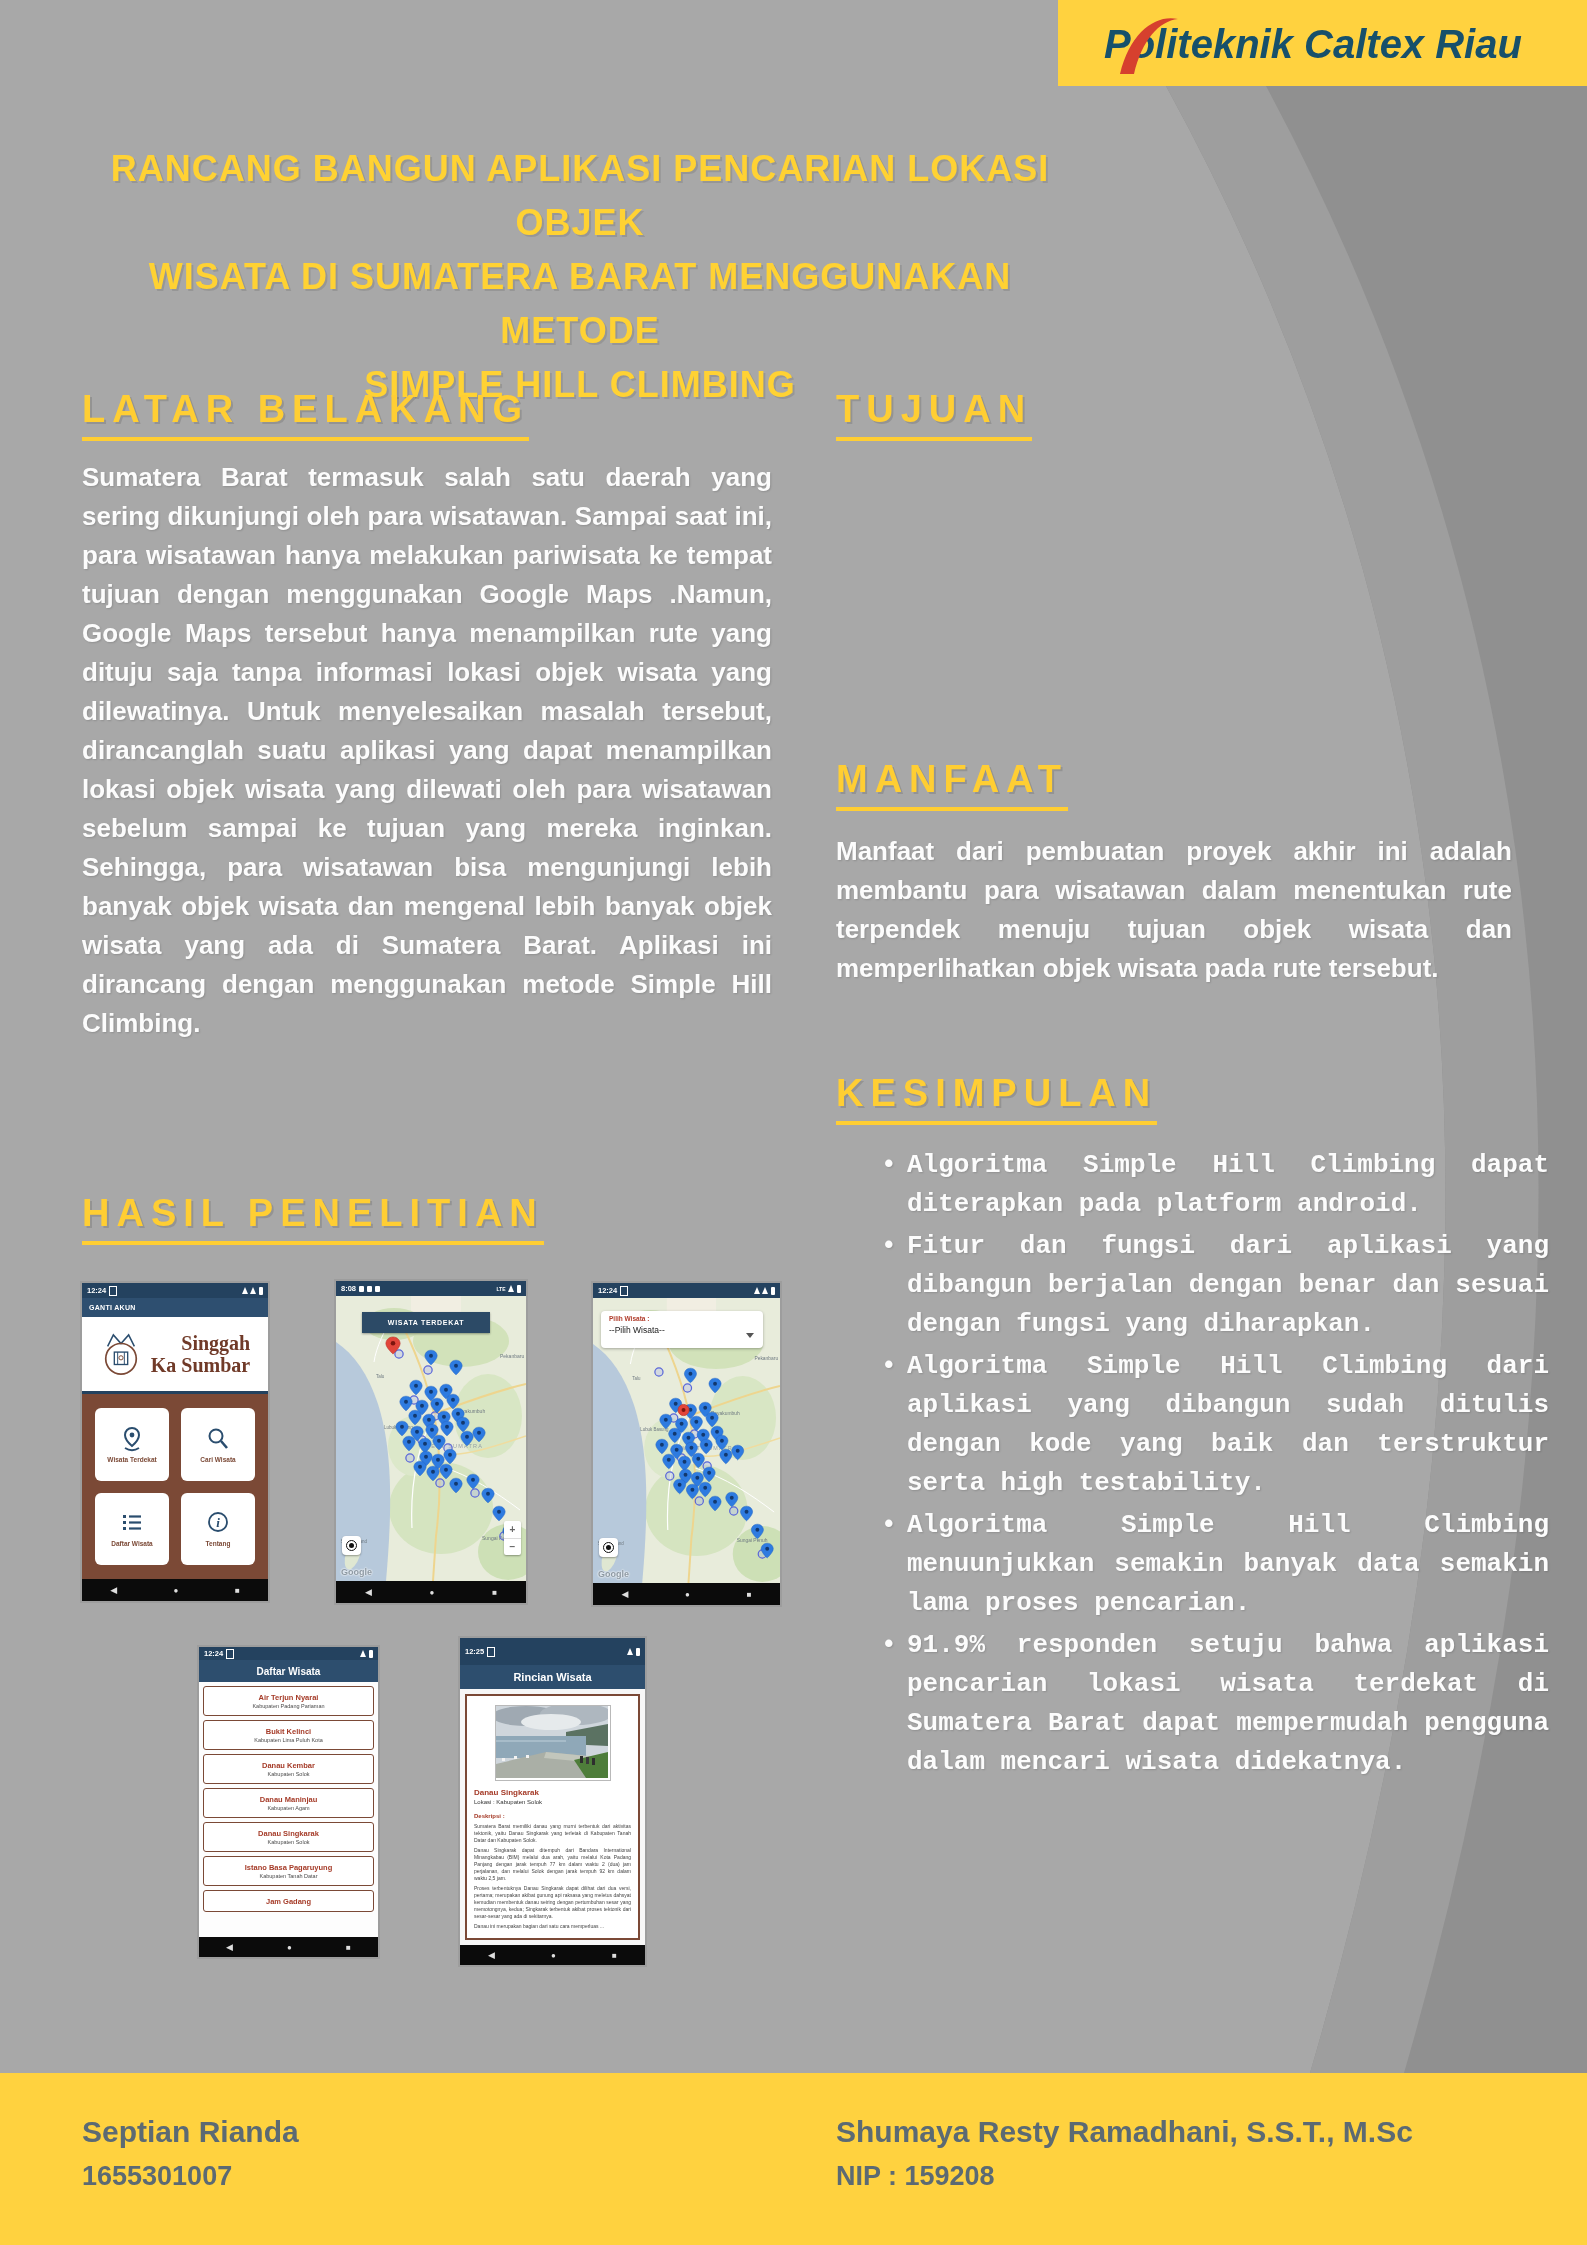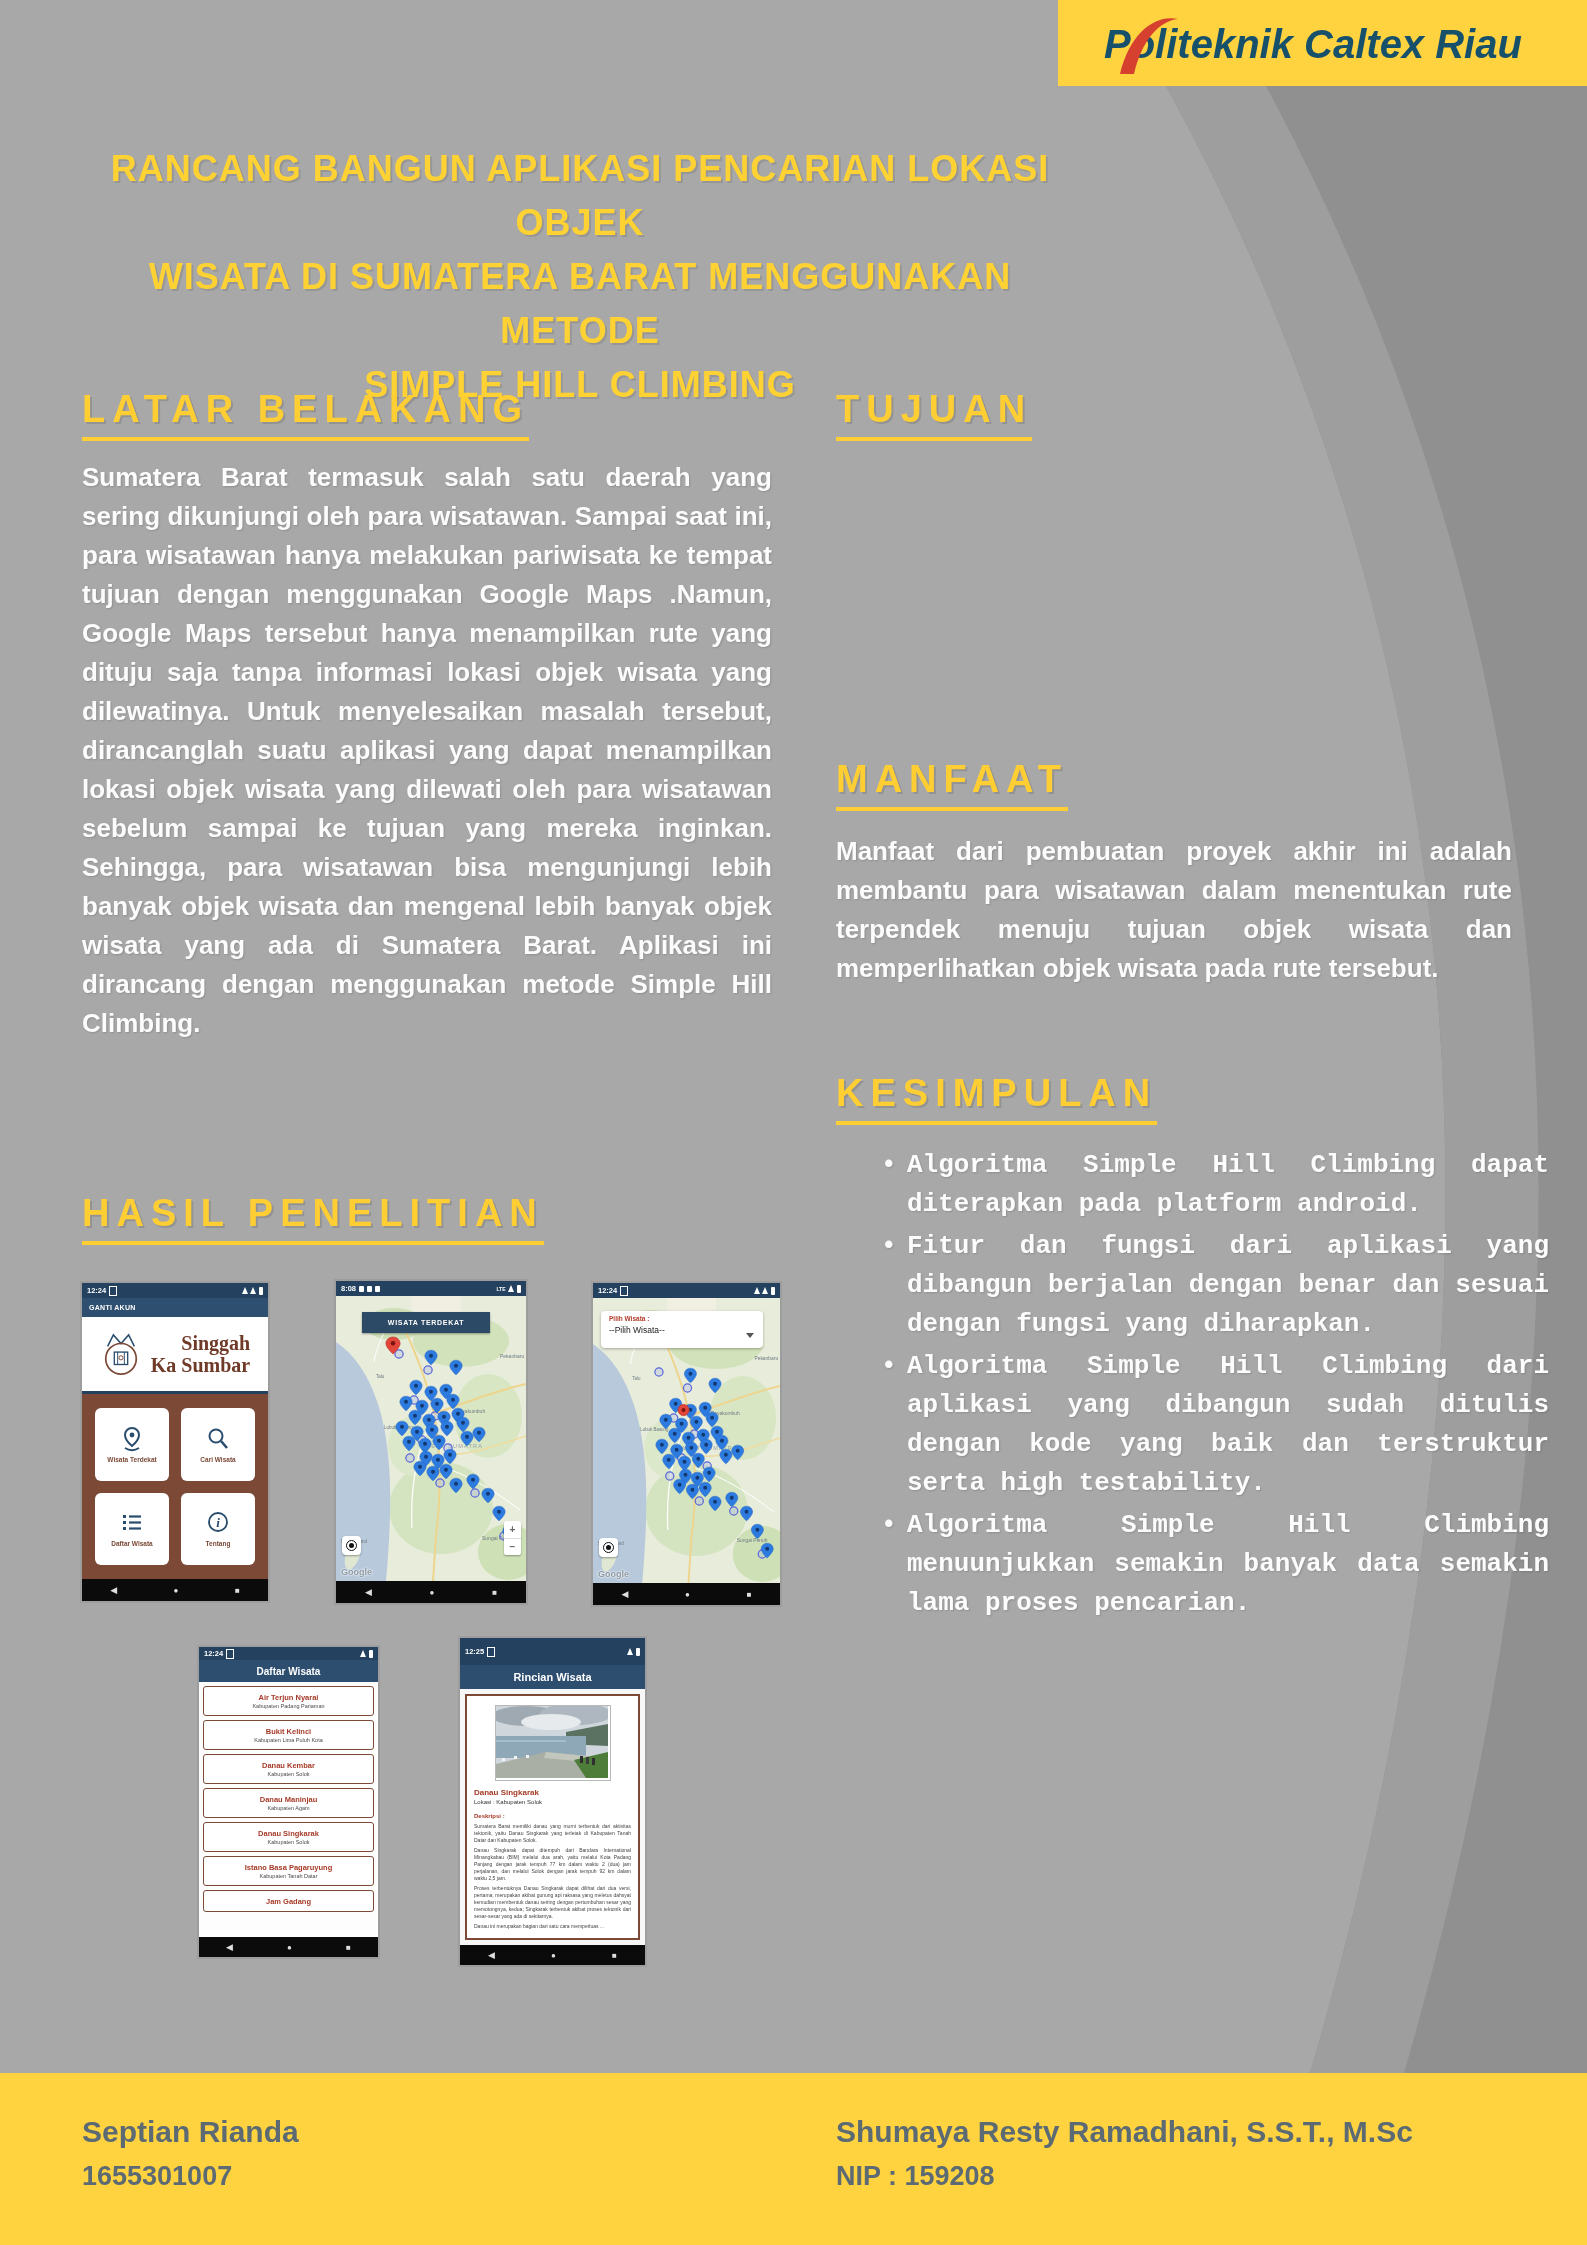--- a/index.html
+++ b/index.html
@@ -176,20 +176,21 @@
   <div class="sec-h" style="left:836px;top:758px;">MANFAAT</div>
   <div class="body-txt" style="left:836px;top:832px;width:676px;">Manfaat dari pembuatan proyek akhir ini adalah membantu para wisatawan dalam menentukan rute terpendek menuju tujuan objek wisata dan memperlihatkan objek wisata pada rute tersebut.</div>
 
   <div class="sec-h" style="left:836px;top:1072px;">KESIMPULAN</div>
   <div class="body-txt" style="left:873px;top:1146px;width:676px;font-family:Liberation Mono, monospace;">
     <ul class="blist">
       <li>Algoritma Simple Hill Climbing dapat diterapkan pada platform android.</li>
       <li>Fitur dan fungsi dari aplikasi yang dibangun berjalan dengan benar dan sesuai dengan fungsi yang diharapkan.</li>
       <li>Algoritma Simple Hill Climbing dari aplikasi yang dibangun sudah ditulis dengan kode yang baik dan terstruktur serta high testability.</li>
       <li>Algoritma Simple Hill Climbing menuunjukkan semakin banyak data semakin lama proses pencarian.</li>
+      <li>91.9% responden setuju bahwa aplikasi pencarian lokasi wisata terdekat di Sumatera Barat dapat mempermudah pengguna dalam mencari wisata didekatnya.</li>
     </ul>
   </div>
 
   <div class="sec-h" style="left:82px;top:1192px;">HASIL PENELITIAN</div>
 
   <div class="phone" style="left:82px;top:1283px;width:186px;height:318px;">
     <div class="p-status">
       <span>12:24</span>
       <span class="ico-sq"></span>
       <span class="s-right">

